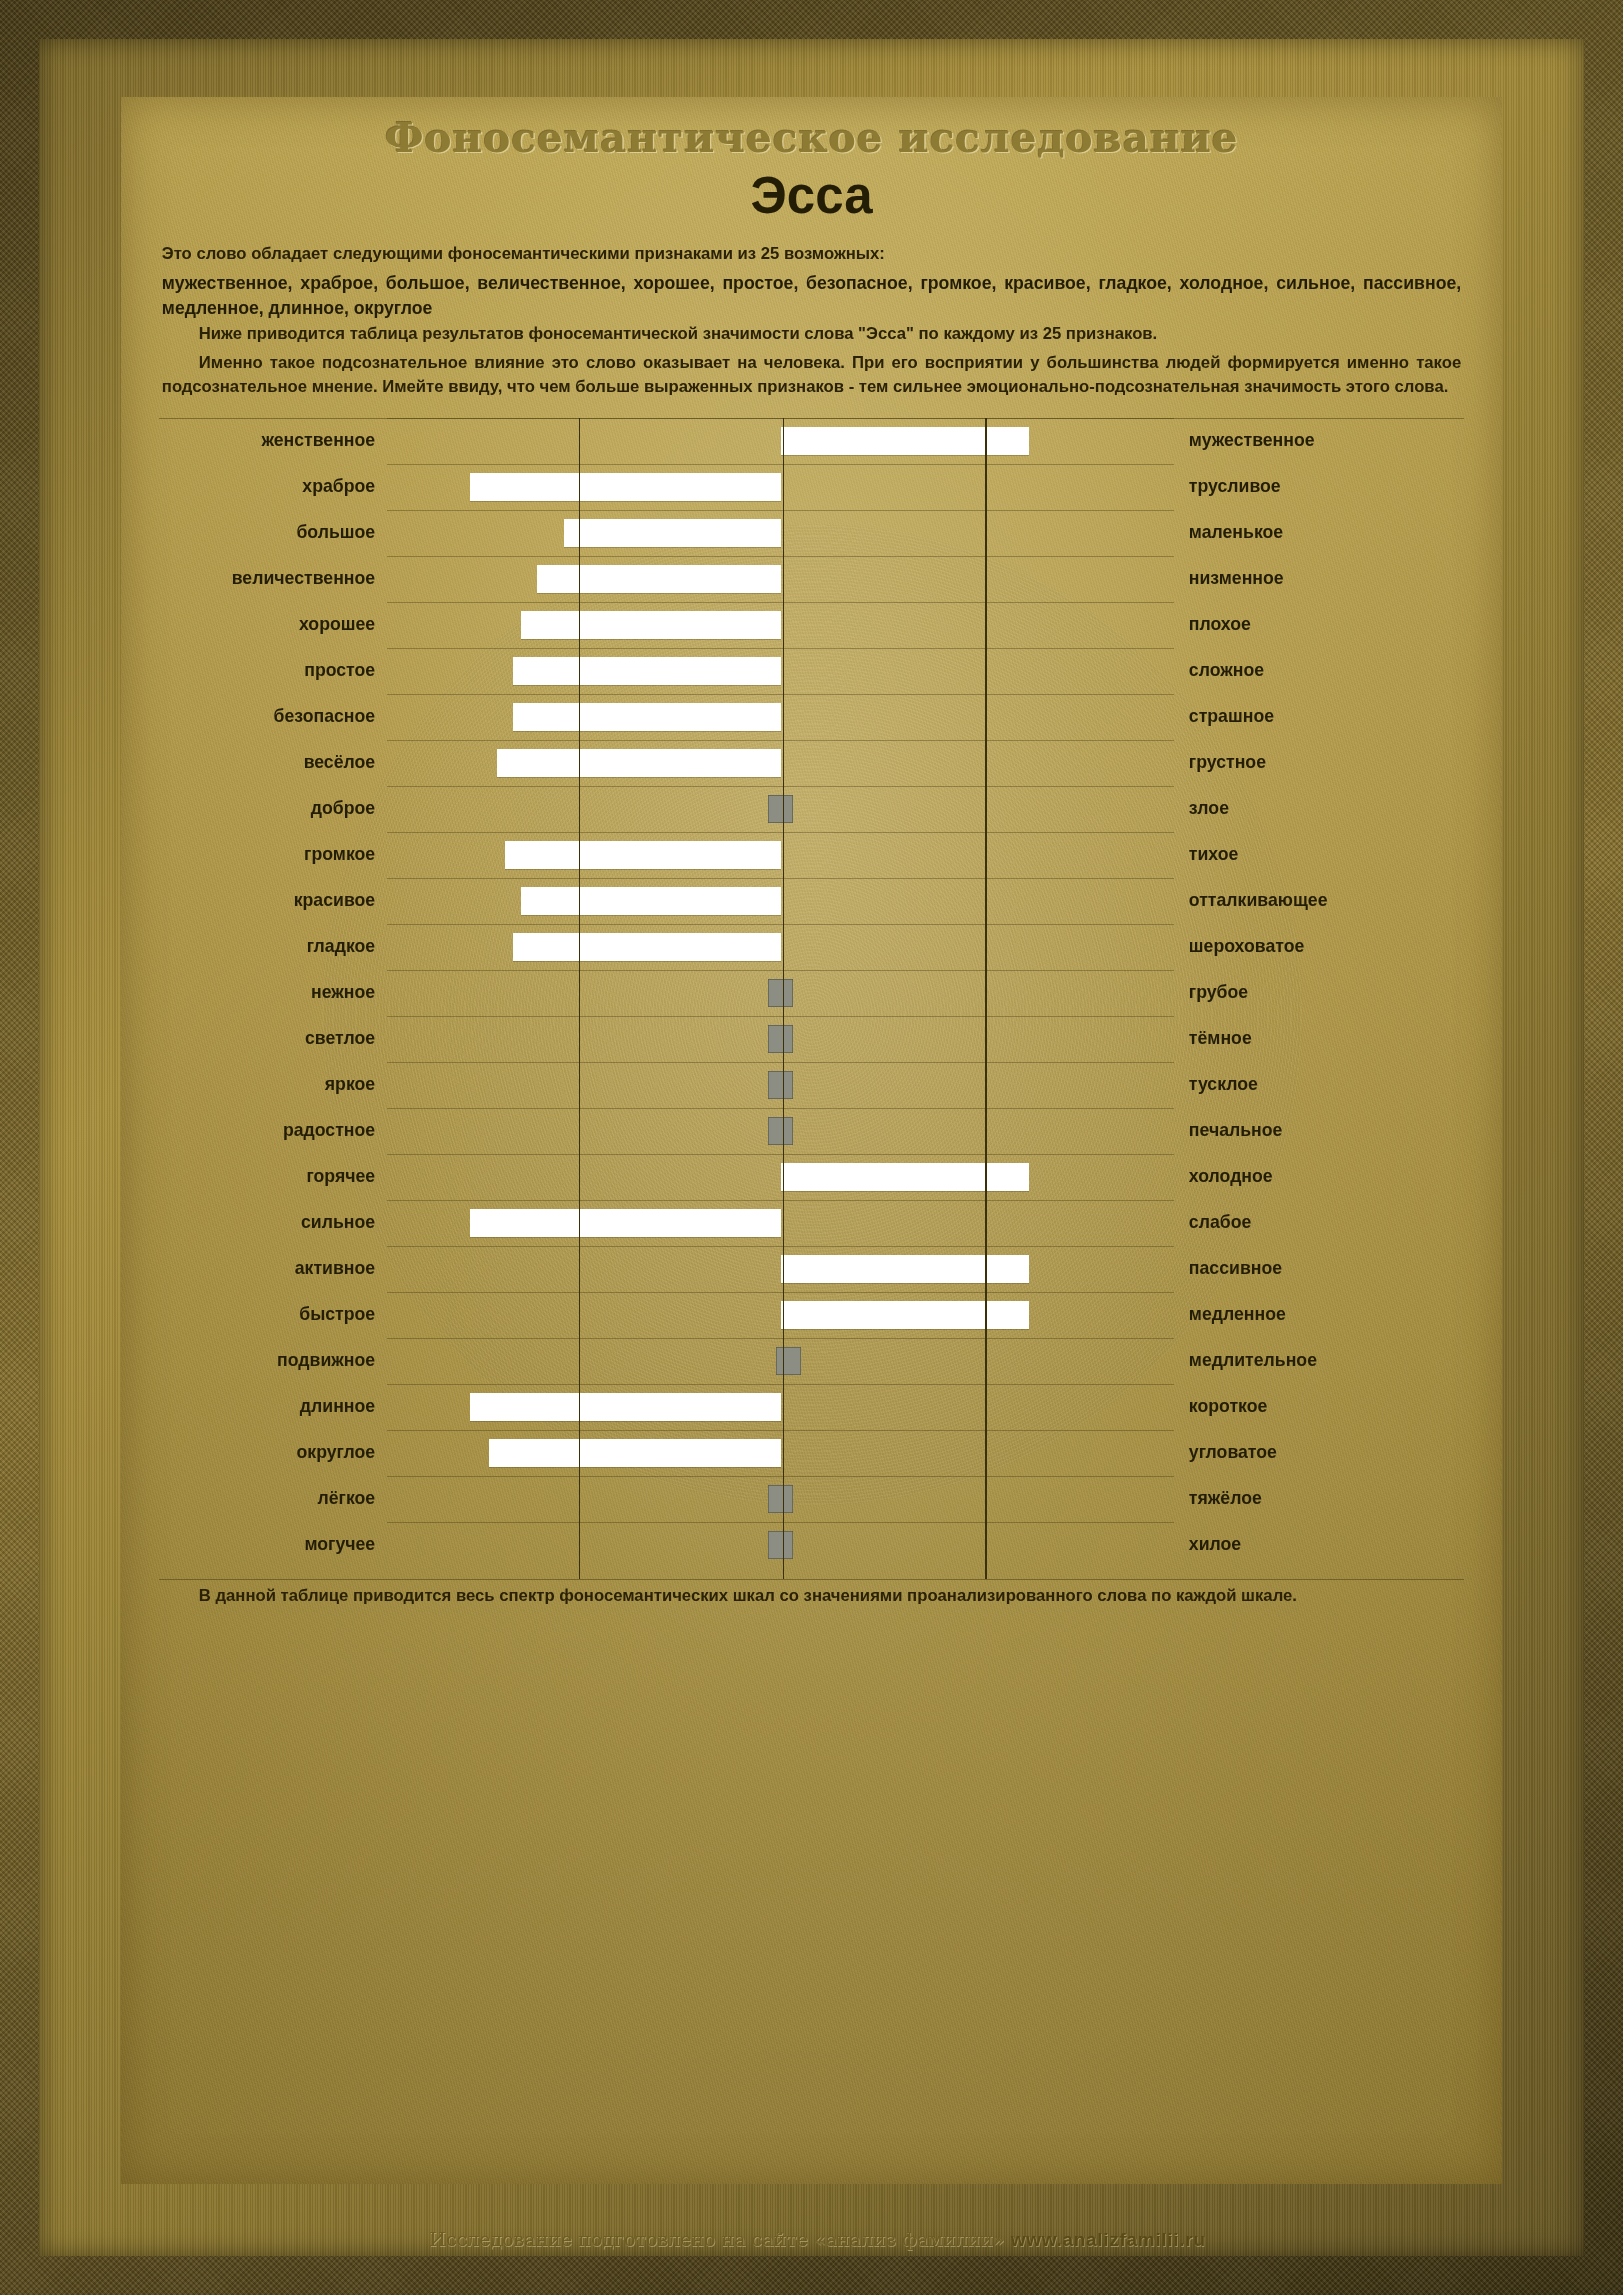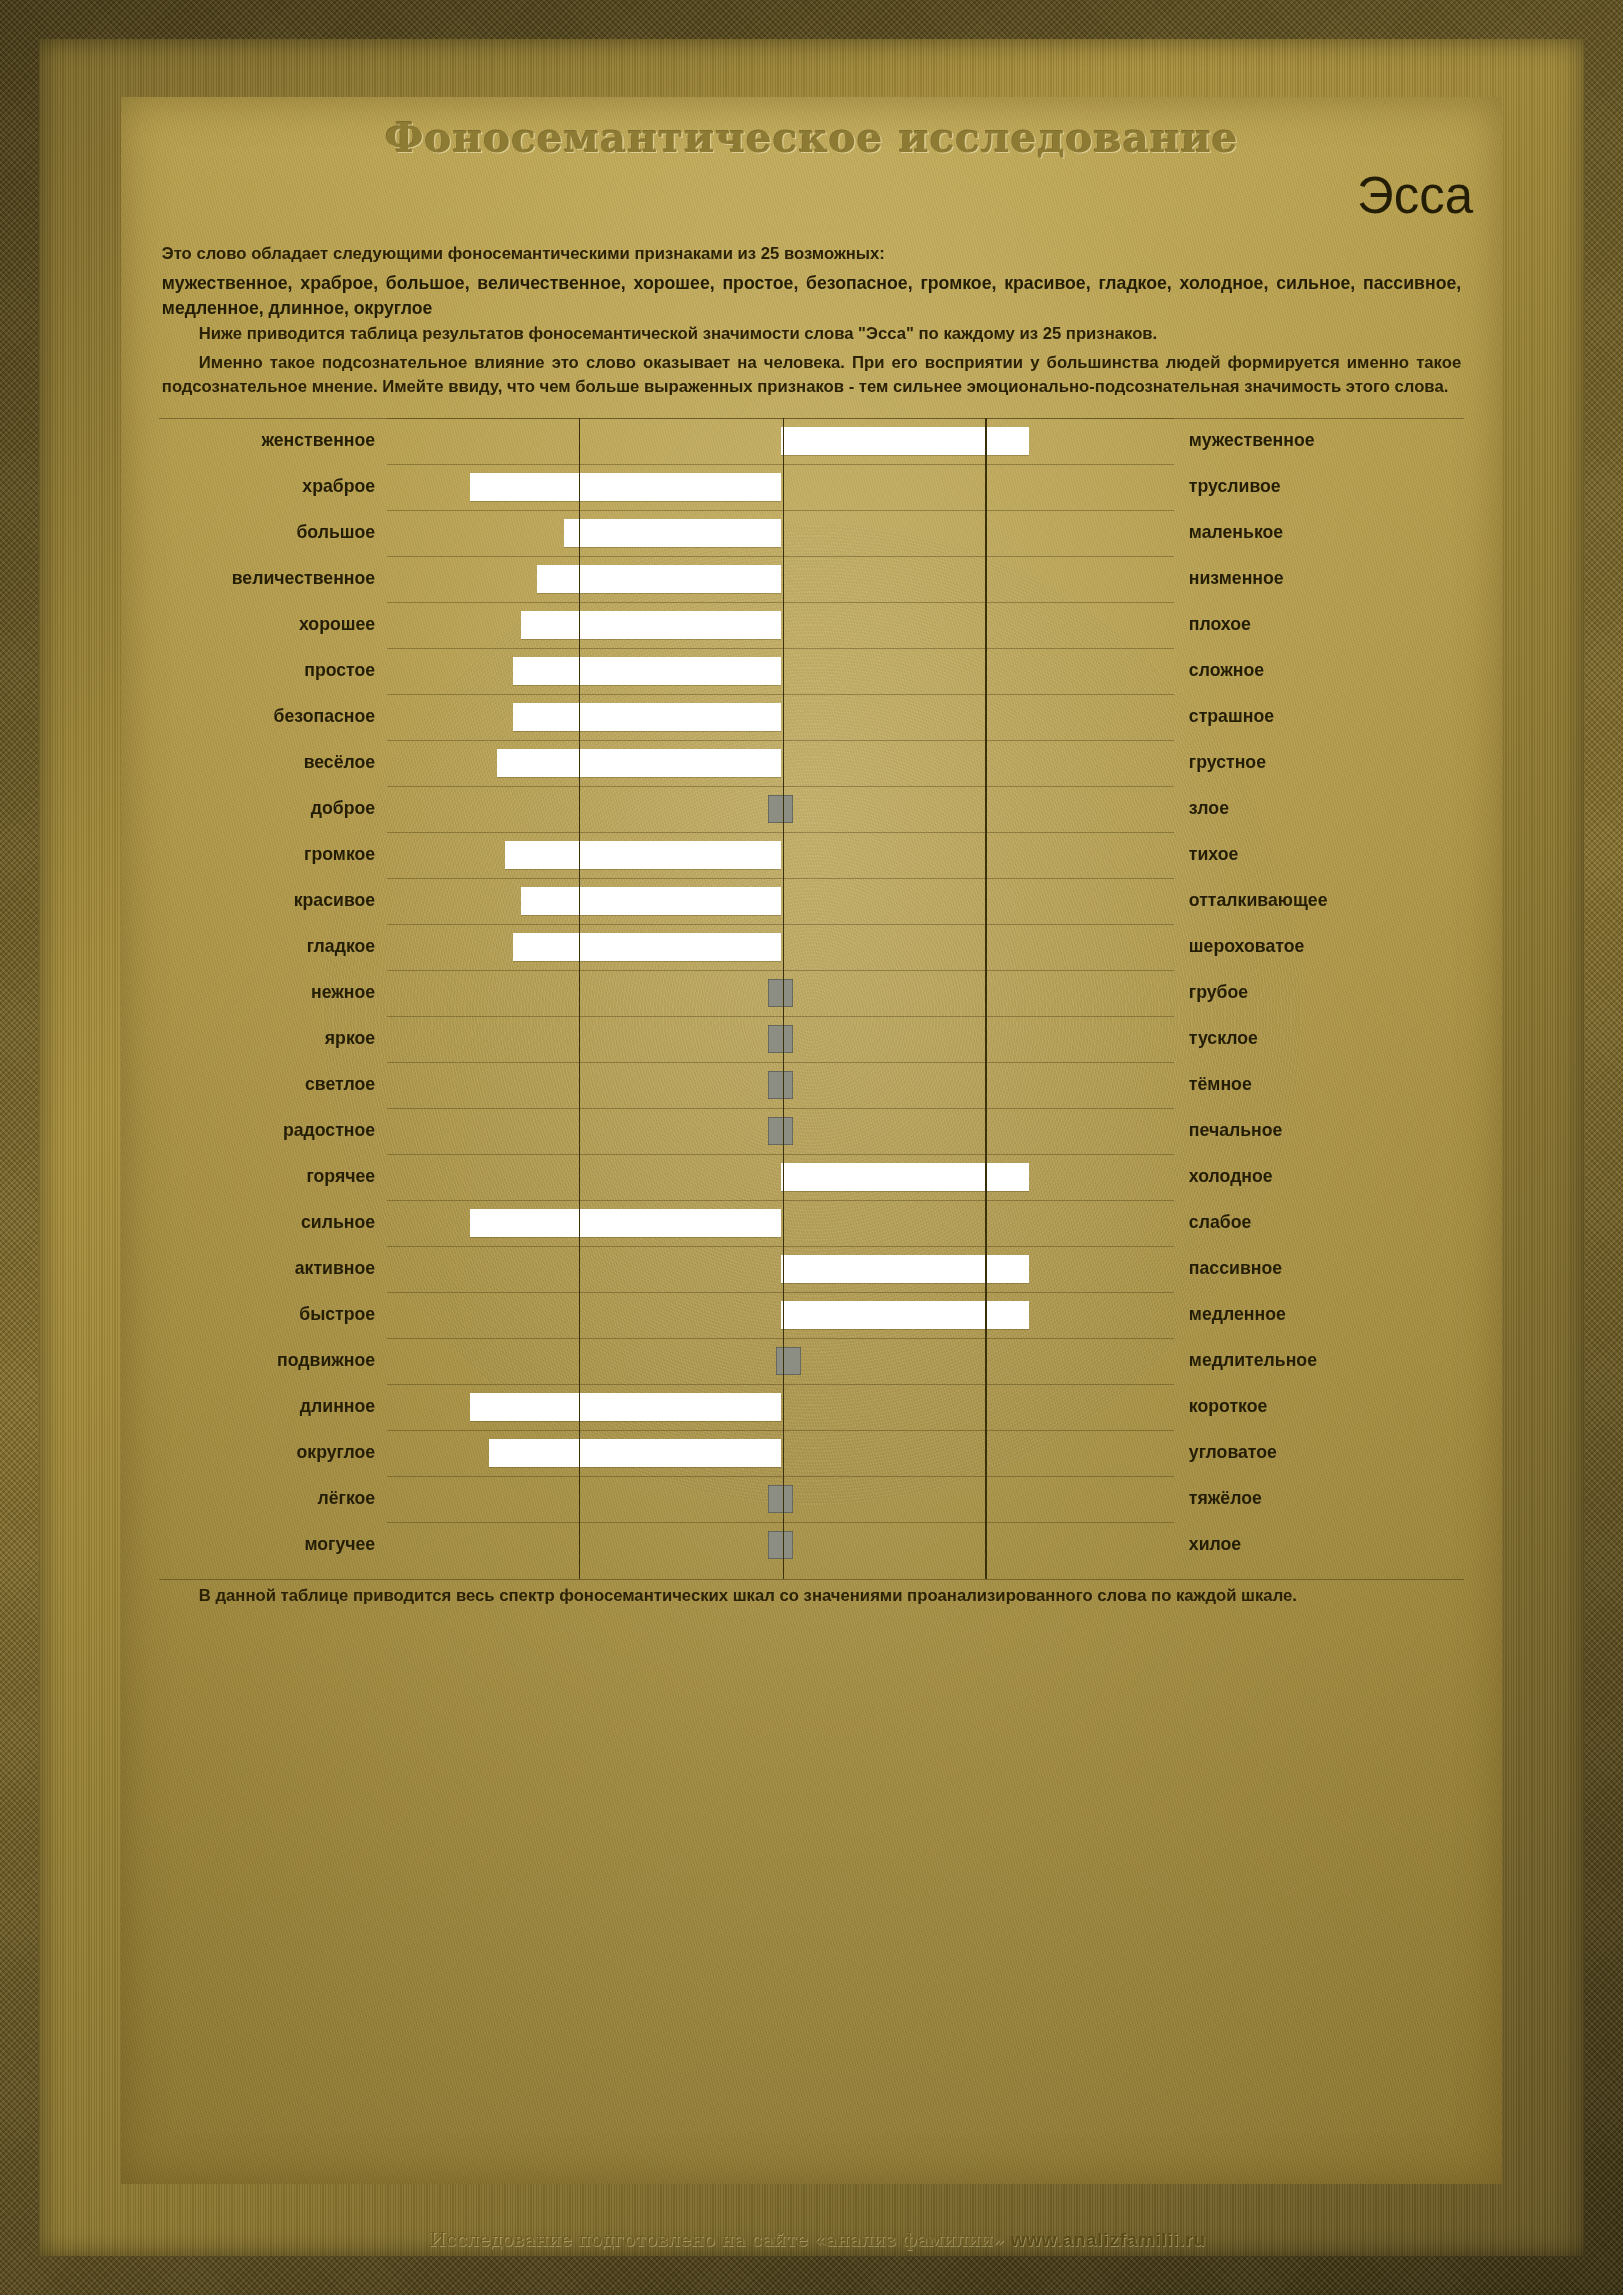--- a/index.html
+++ b/index.html
@@ -69,23 +69,23 @@
     text-align: center;
     font-family: "DejaVu Serif", serif;
     font-weight: bold;
     font-size: 41px;
     letter-spacing: 0.7px;
     color: #8d7a33;
     text-shadow: 1.3px 1.3px 0 rgba(255,250,215,.45), -0.7px -0.7px 0 rgba(70,56,14,.5);
     margin: 0 0 3.9px 0;
   }
   .word {
-    text-align: right;
+    text-align: center;
     font-family: "Liberation Sans", sans-serif;
-    font-weight: normal;
+    font-weight: bold;
     font-size: 51px;
     color: #241d06;
     margin: 3.9px 0 17px 0;
   }
   .para {
     font-size: 16.7px;
     font-weight: bold;
     color: #2b2206;
     text-align: justify;
     line-height: 1.42;
@@ -307,34 +307,34 @@
           </div>
           <div class="row">
             <div class="lbl">нежное</div>
             <div class="track">
               <div class="hline"></div>
               <div class="bar neutral" style="left: 48.4%; width: 3.2%;"></div>
             </div>
             <div class="lbl right">грубое</div>
           </div>
           <div class="row">
+            <div class="lbl">светлое</div>
+            <div class="track">
+              <div class="hline"></div>
+              <div class="bar neutral" style="left: 48.4%; width: 3.2%;"></div>
+            </div>
+            <div class="lbl right">тёмное</div>
+          </div>
+          <div class="row">
             <div class="lbl">яркое</div>
             <div class="track">
               <div class="hline"></div>
               <div class="bar neutral" style="left: 48.4%; width: 3.2%;"></div>
             </div>
             <div class="lbl right">тусклое</div>
-          </div>
-          <div class="row">
-            <div class="lbl">светлое</div>
-            <div class="track">
-              <div class="hline"></div>
-              <div class="bar neutral" style="left: 48.4%; width: 3.2%;"></div>
-            </div>
-            <div class="lbl right">тёмное</div>
           </div>
           <div class="row">
             <div class="lbl">радостное</div>
             <div class="track">
               <div class="hline"></div>
               <div class="bar neutral" style="left: 48.4%; width: 3.2%;"></div>
             </div>
             <div class="lbl right">печальное</div>
           </div>
           <div class="row">

